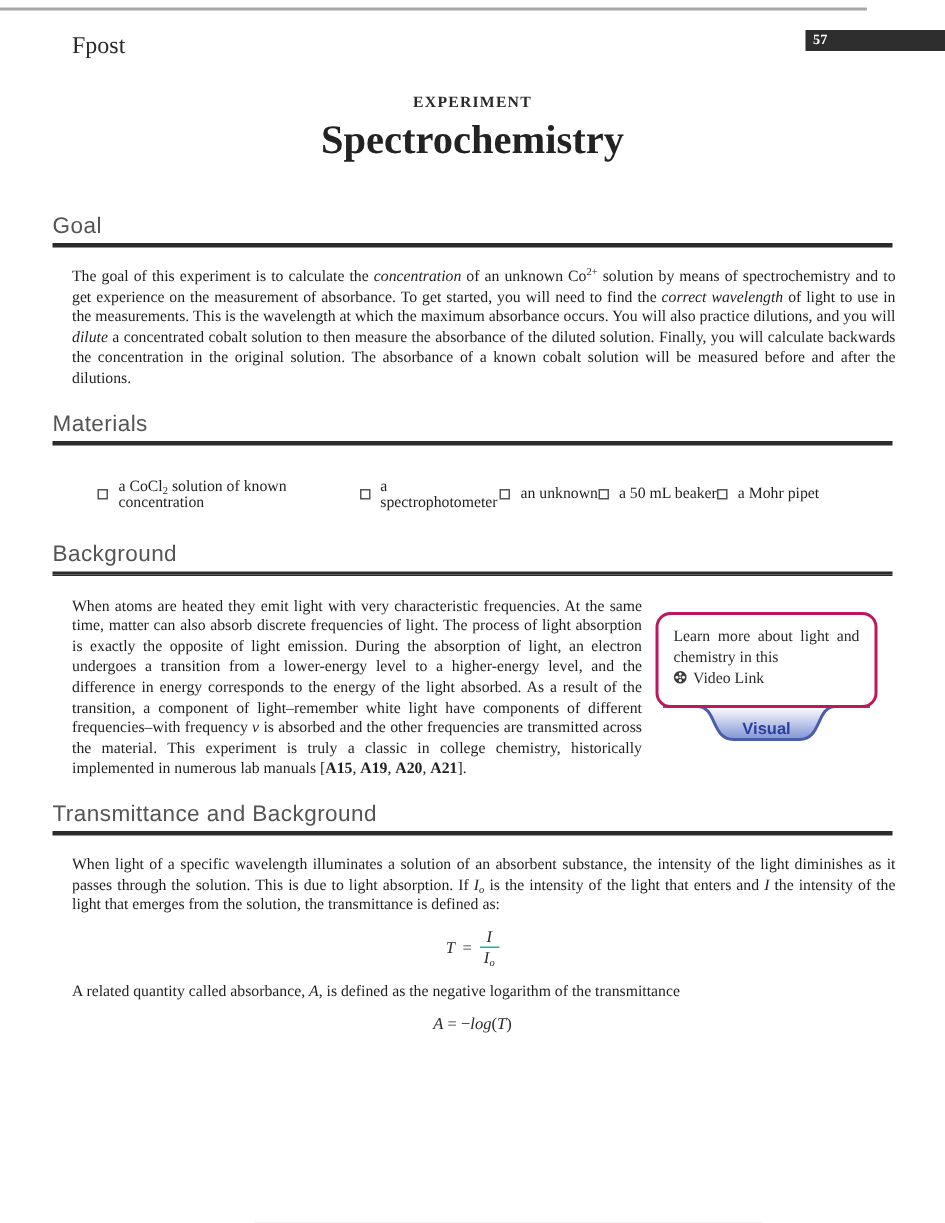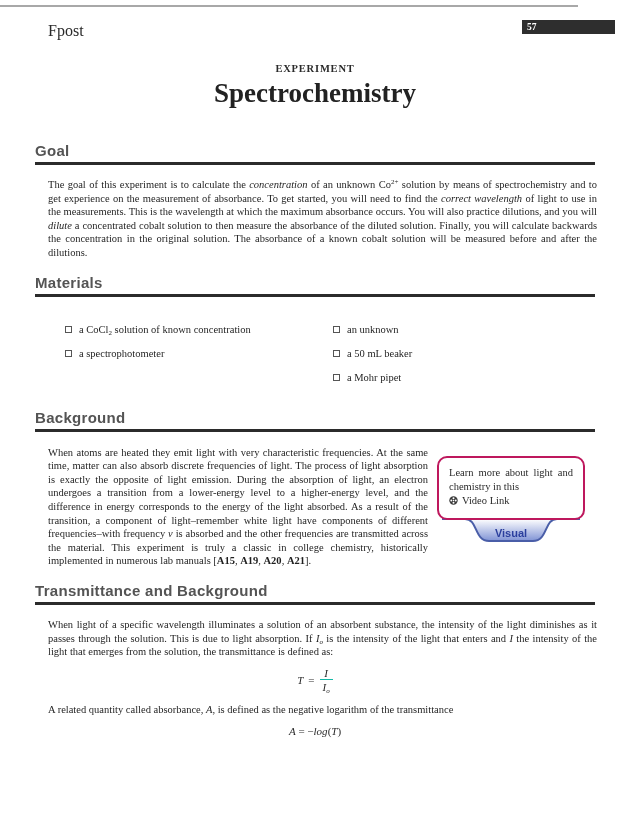--- a/index.html
+++ b/index.html
@@ -5,57 +5,57 @@
   * { margin:0; padding:0; box-sizing:border-box; }
   html,body { background:#e9e9e9; }
   .page {
     position:relative; width:630px; height:815px; margin:0 auto;
     background:#ffffff; overflow:hidden;
     font-family:"Liberation Serif","DejaVu Serif",serif;
     color:#1f1f1f;
   }
   
   .badge {
-    position:absolute; top:20px; right:15px; width:93px; height:14px;
+    position:absolute; top:20px; right:0; width:93px; height:14px;
     background:#2e2e2e; color:#ffffff;
     font-size:9.5px; font-weight:bold; line-height:14px; padding-left:5px;
   }
   
   .chapter-header { padding:52px 0 0 38px; font-family:"Liberation Sans","DejaVu Sans",sans-serif; }
   .chapter-num { font-size:15px; font-weight:bold; color:#333; }
   .chapter-title { font-size:15px; font-weight:300; color:#555; margin-left:14px; letter-spacing:0.3px; }
   .chapter-rule { margin-top:5px; width:578px; height:2px; background:#a8a8a8; }
   .fpost { margin:15px 2px 0 48px; font-size:16px; color:#2a2a2a; }
   
   .exp-label { margin-top:23px; text-align:center; font-size:10.5px; font-weight:bold; letter-spacing:0.8px; color:#2a2a2a; }
   .exp-title { margin-top:4px; text-align:center; font-size:27px; font-weight:bold; color:#222; }
   
   .section-heading {
     margin:0 0 0 35px; font-family:"Liberation Sans","DejaVu Sans",sans-serif;
-    font-size:15px; font-weight:700; color:#545454; letter-spacing:0.3px;
+    font-size:15px; font-weight:400; color:#545454; letter-spacing:0.3px;
   }
   .section-rule {
     margin:3px 0 0 35px; width:560px; height:3px;
     border-top:2px solid #2b2b2b; border-bottom:1px solid #2b2b2b;
   }
   .mt-goal { margin-top:33px; }
   .mt-generic { margin-top:14px; }
   .mt-bg { margin-top:19px; }
   
   .body-text {
     margin:13px 33px 0 48px; width:549px; text-align:justify;
     font-size:10.5px; line-height:13.6px; color:#1f1f1f;
   }
   .it { font-style:italic; }
   .bd { font-weight:bold; }
   sup { font-size:7px; vertical-align:4px; line-height:0; }
   sub { font-size:7px; vertical-align:-2px; line-height:0; }
   
   .materials-list { display:flex; margin:21px 0 0 65px; font-size:10.5px; }
-  .materials-col { display:flex; flex-direction:column; }
+  .materials-col { display:flex; }
   .materials-col.left { width:268px; }
   .materials-item { display:flex; align-items:center; height:24px; }
   .checkbox {
     width:7px; height:7px; border:1px solid #555; background:#fff;
     display:inline-block; margin-right:7px; flex:none;
   }
   
   .bg-row { display:flex; margin:14px 33px 0 48px; }
   .bg-text { width:380px; text-align:justify; font-size:10.5px; line-height:13.6px; }
   .sidebar-wrap { margin-left:9px; margin-top:10px; width:148px; flex:none; }

